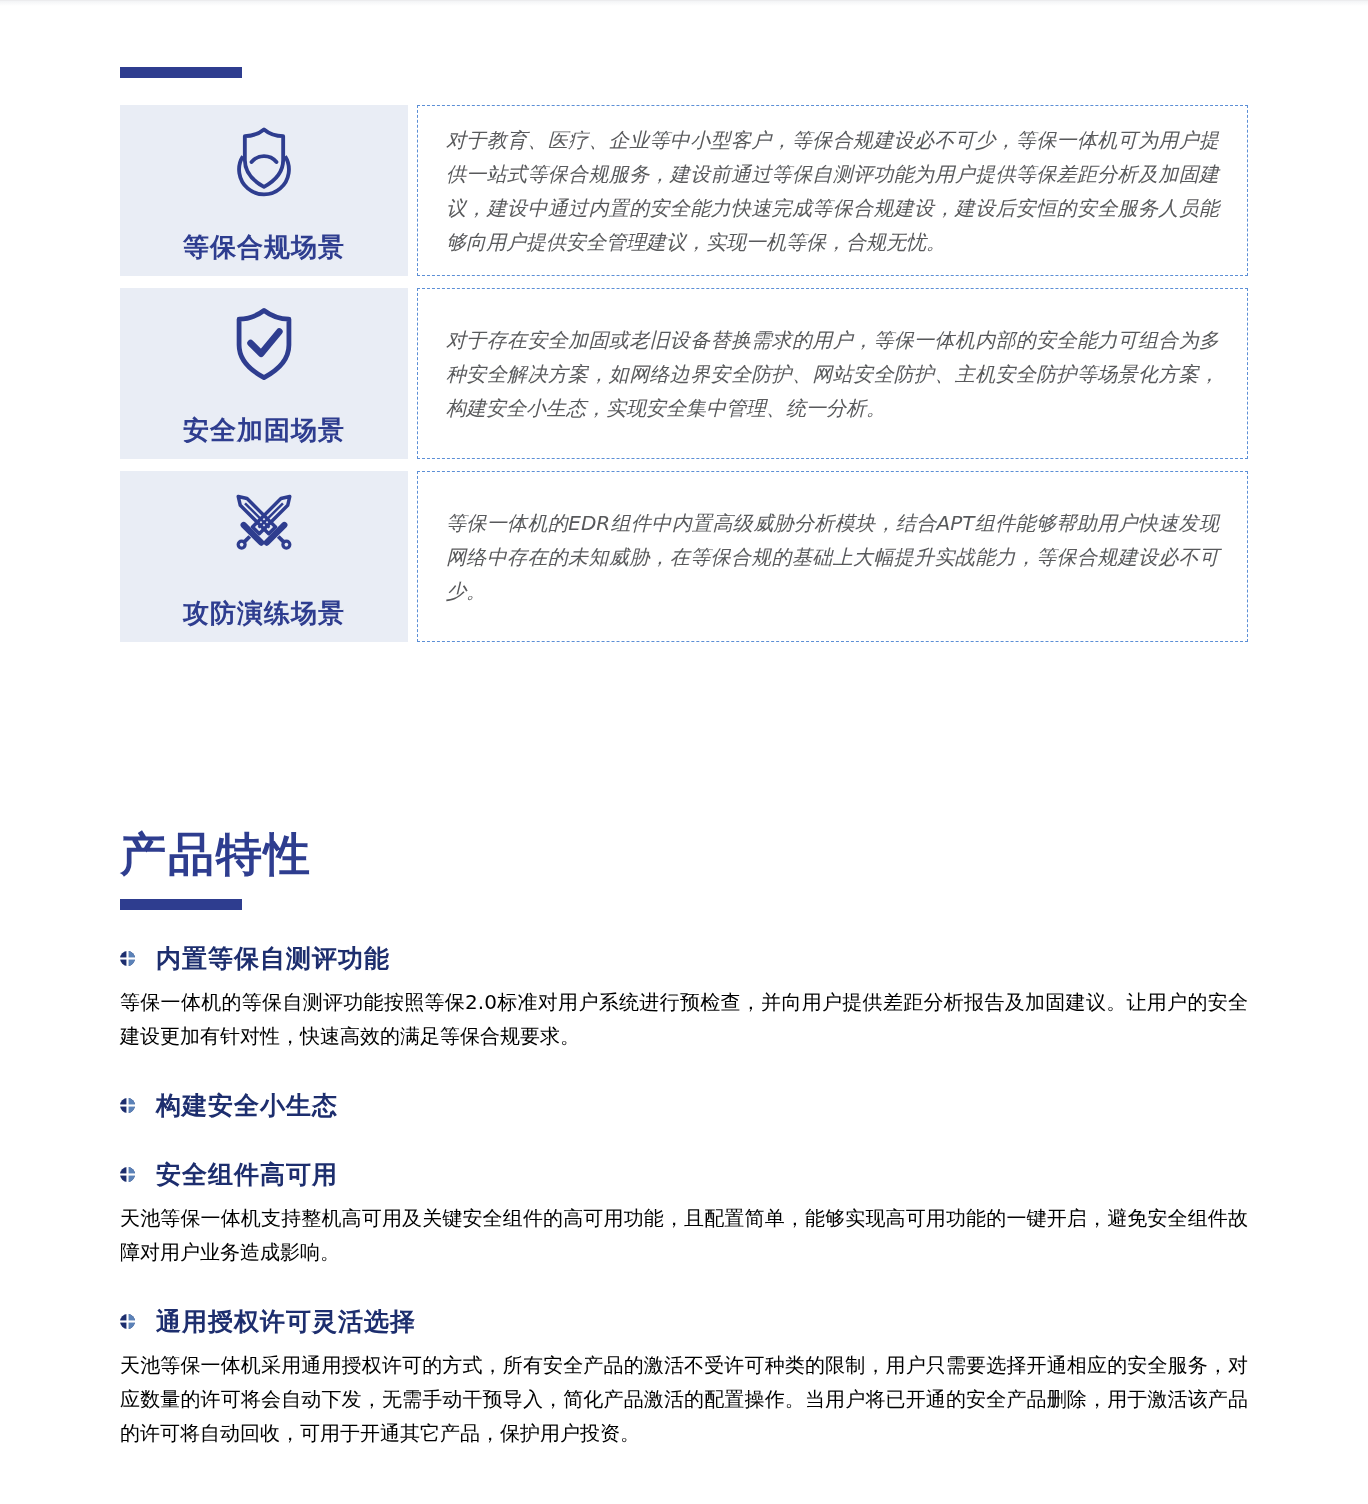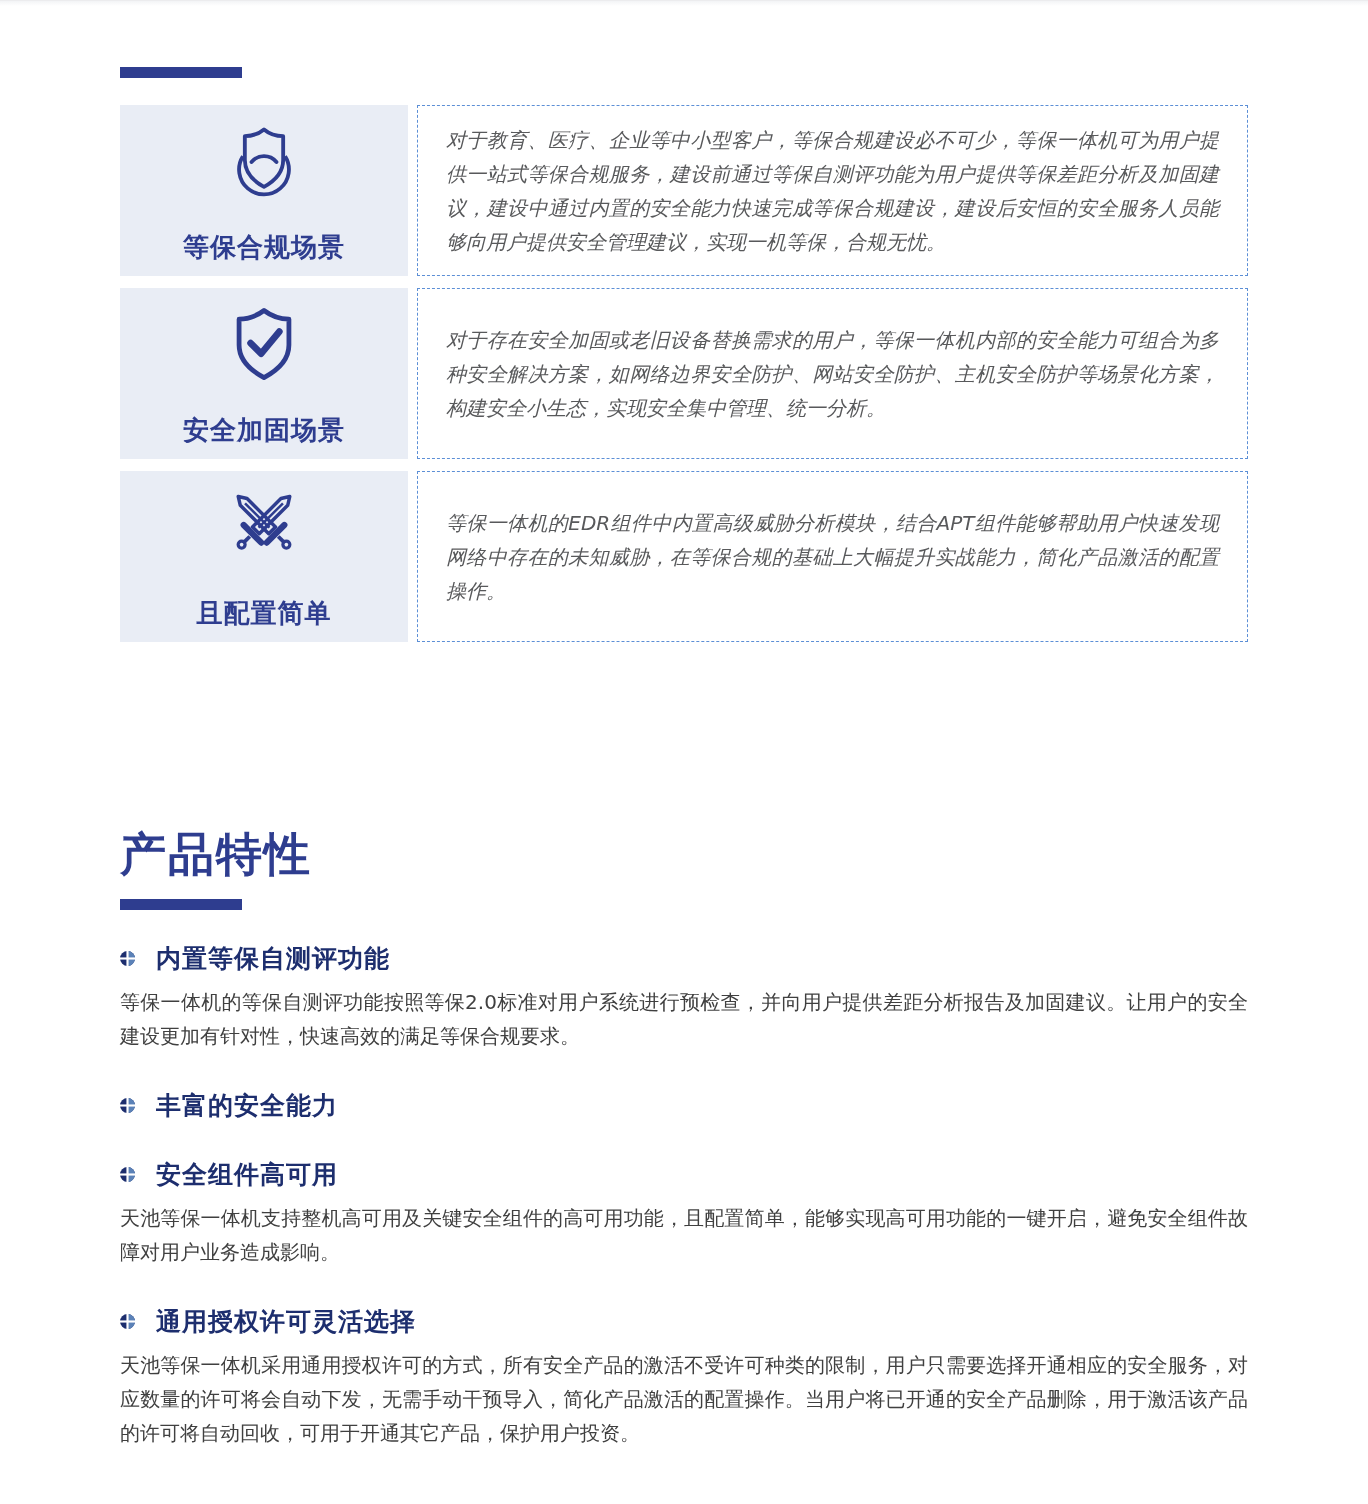--- a/index.html
+++ b/index.html
@@ -87,21 +87,21 @@
   }
   .feature-heading {
     font-size: 25px;
     font-weight: 700;
     color: #1d2e6e;
     letter-spacing: 1px;
   }
   .feature-body {
     font-size: 20px;
     line-height: 34px;
-    color: #404040;
+    color: #000000;
     text-align: justify;
   }
 
   .line-icon { stroke: #2e3d8f; fill: none; }
 </style>
 </head>
 <body>
 
 <div class="top-edge"></div>
 
@@ -156,24 +156,24 @@
               </g>
               <g transform="translate(48,42) rotate(-45)">
                 <path class="line-icon" stroke-width="3.6" stroke-linejoin="round" d="M0 -38 L5 -30 L5 12 L-5 12 L-5 -30 Z"></path>
                 <path class="line-icon" stroke-width="2.6" d="M0 -28 L0 8"></path>
                 <path class="line-icon" stroke-width="6.5" stroke-linecap="round" d="M-13 17 L13 17"></path>
                 <path class="line-icon" stroke-width="4" d="M0 21 L0 29"></path>
                 <circle class="line-icon" stroke-width="3.4" cx="0" cy="33" r="3.6"></circle>
               </g>
             </svg>
           </div>
-          <div class="card-label">且配置简单</div>
+          <div class="card-label">攻防演练场景</div>
         </div>
         <div class="scenario-text-box">
-          <p>等保一体机的EDR组件中内置高级威胁分析模块，结合APT组件能够帮助用户快速发现网络中存在的未知威胁，在等保合规的基础上大幅提升实战能力，简化产品激活的配置操作。</p>
+          <p>等保一体机的EDR组件中内置高级威胁分析模块，结合APT组件能够帮助用户快速发现网络中存在的未知威胁，在等保合规的基础上大幅提升实战能力，等保合规建设必不可少。</p>
         </div>
       </div>
 
     </div>
   </section>
 
   <section class="features">
     <h1 class="section-title">产品特性</h1>
     <div class="title-bar"></div>
 
@@ -193,21 +193,21 @@
       </div>
 
       <div class="feature">
         <div class="feature-heading-row">
           <svg width="15" height="15" viewBox="0 0 14 14">
             <circle cx="7" cy="7" r="7" fill="#1d2e6e"></circle>
             <path d="M7 0 A7 7 0 0 1 7 14 Z" fill="#5b82b8"></path>
             <rect x="6" y="0" width="2" height="14" fill="#ffffff"></rect>
             <rect x="0" y="6" width="14" height="2" fill="#ffffff"></rect>
           </svg>
-          <div class="feature-heading">丰富的安全能力</div>
+          <div class="feature-heading">构建安全小生态</div>
         </div>
       </div>
 
       <div class="feature">
         <div class="feature-heading-row">
           <svg width="15" height="15" viewBox="0 0 14 14">
             <circle cx="7" cy="7" r="7" fill="#1d2e6e"></circle>
             <path d="M7 0 A7 7 0 0 1 7 14 Z" fill="#5b82b8"></path>
             <rect x="6" y="0" width="2" height="14" fill="#ffffff"></rect>
             <rect x="0" y="6" width="14" height="2" fill="#ffffff"></rect>

